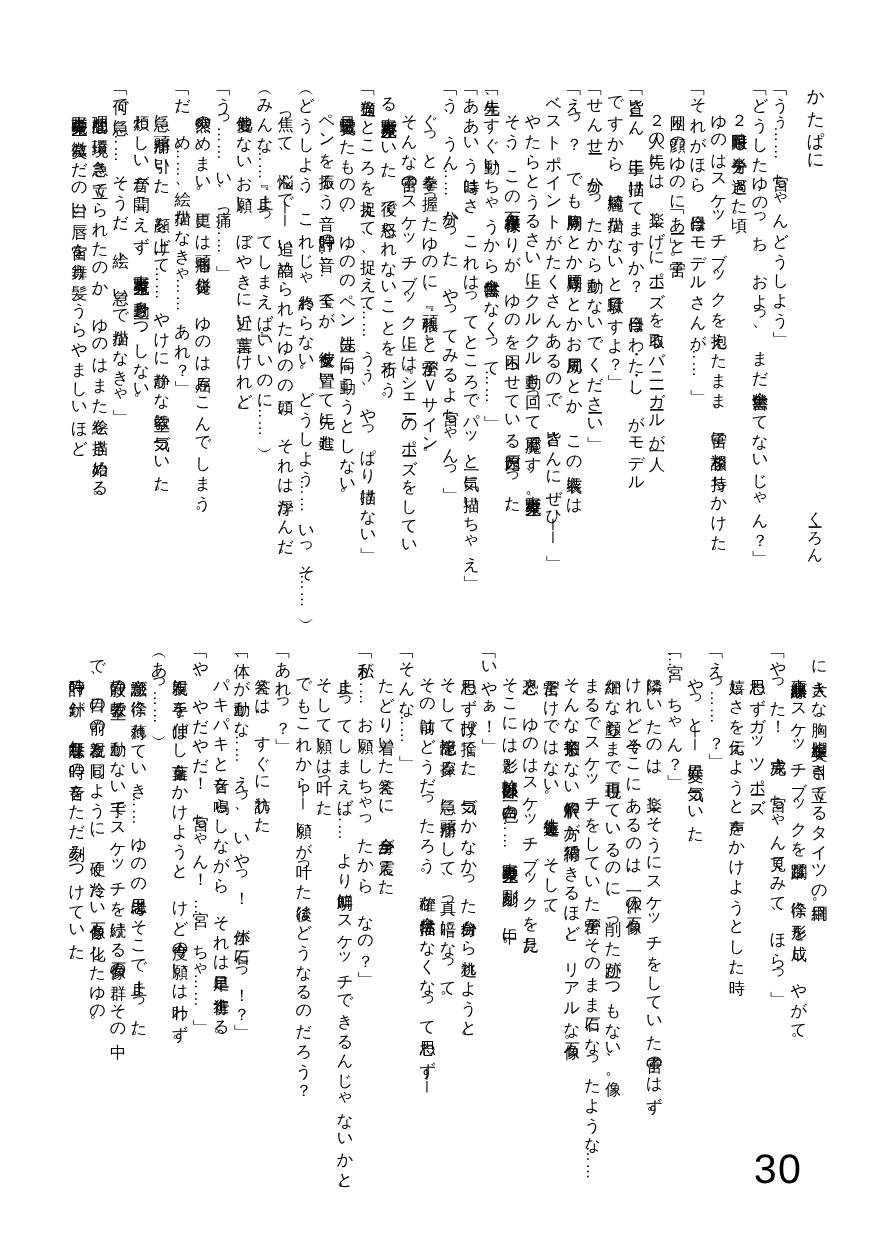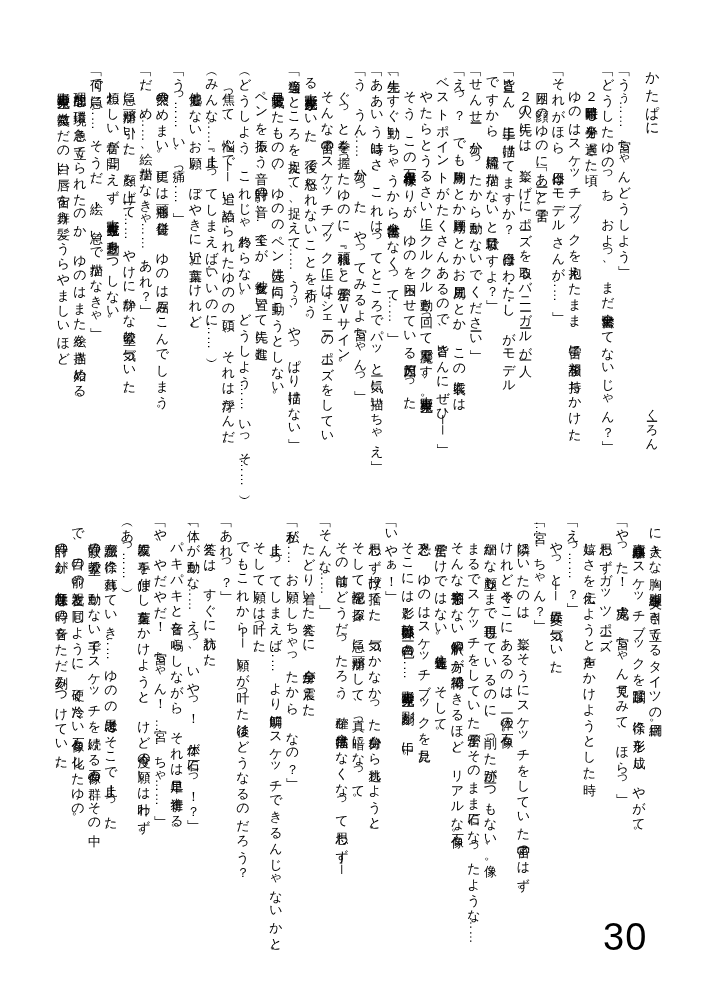--- a/index.html
+++ b/index.html
@@ -50,21 +50,21 @@
   }
   #bottom-block {
     top: 519px;
     right: 52px;
     height: 446px;
   }
   .page-number {
     position: absolute;
     top: 916px;
     left: 603px;
-    font-size: 38px;
+    font-size: 33px;
     letter-spacing: 1px;
     font-family: "Liberation Sans", "DejaVu Sans", sans-serif;
   }
 </style>
 </head>
 <body>
 
 <div class="page">
 
   <div class="book-title vtext">かたぱに</div>

